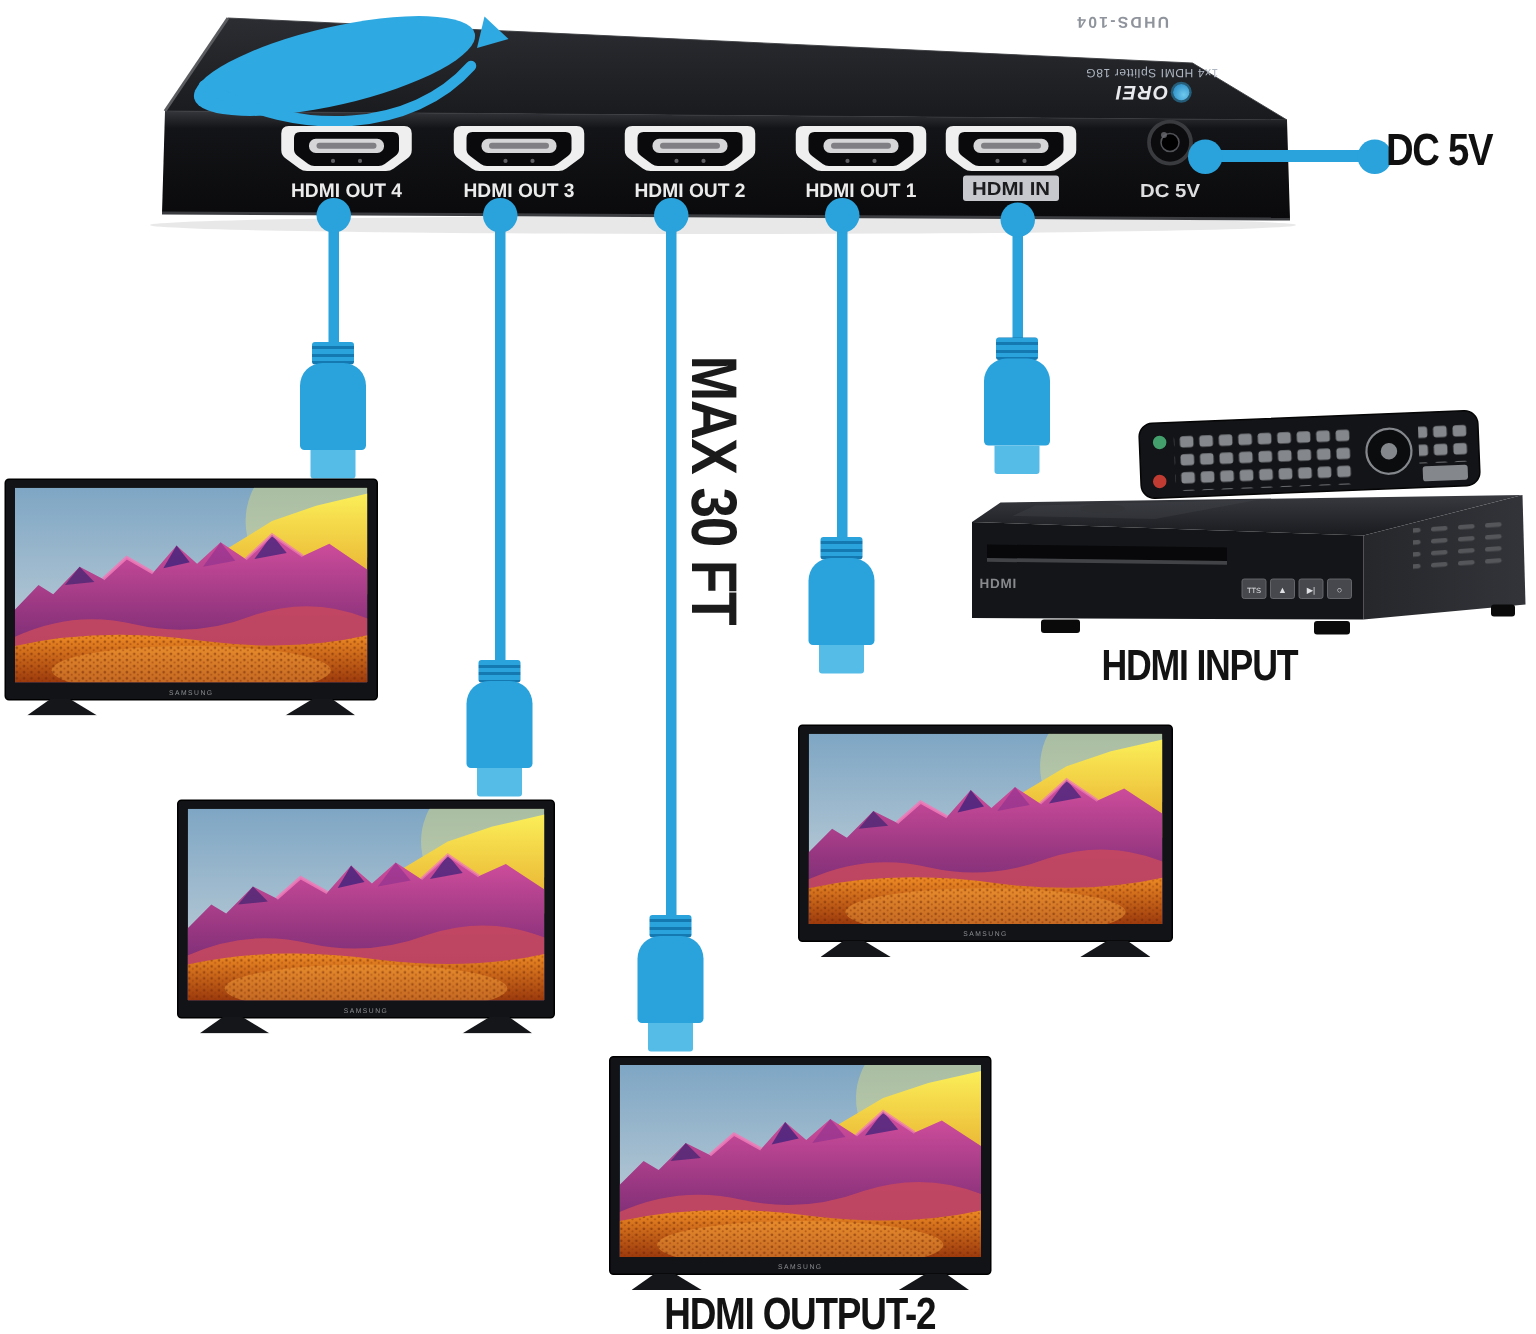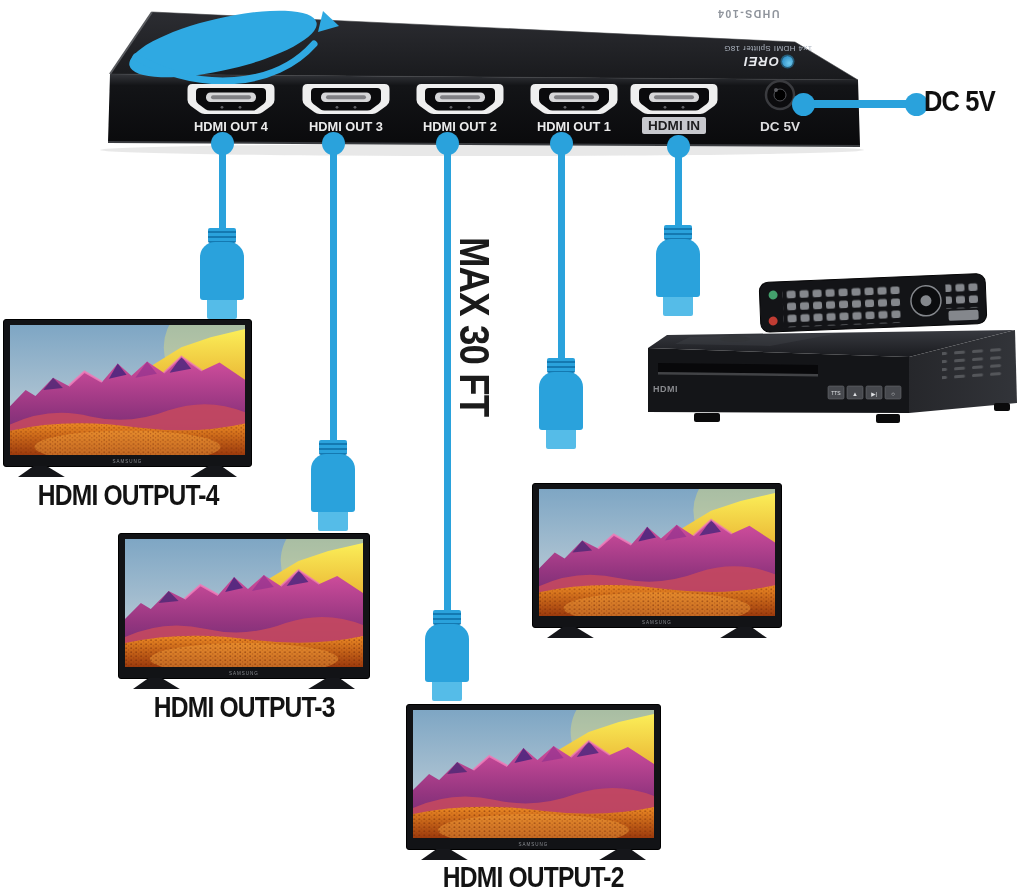--- a/index.html
+++ b/index.html
@@ -219,31 +219,29 @@
   <div class="max-label">MAX 30 FT</div>
 
   <div class="tv" style="left:3px;top:319px;width:249px;height:148px">
     <svg class="screen" viewBox="0 0 240 128" preserveAspectRatio="none">
         <use href="#scene"></use>
       </svg>
     <div class="tv-brand">SAMSUNG</div>
     <div class="foot l"></div>
     <div class="foot r"></div>
   </div>
-  <div class="big-label" style="left:3px;top:478px;width:250px"><span>HDMI OUTPUT-4</span></div>
 
   <div class="tv" style="left:118px;top:533px;width:252px;height:146px">
     <svg class="screen" viewBox="0 0 240 128" preserveAspectRatio="none">
         <use href="#scene"></use>
       </svg>
     <div class="tv-brand">SAMSUNG</div>
     <div class="foot l"></div>
     <div class="foot r"></div>
   </div>
-  <div class="big-label" style="left:118px;top:690px;width:252px"><span>HDMI OUTPUT-3</span></div>
 
   <div class="tv" style="left:532px;top:483px;width:250px;height:145px">
     <svg class="screen" viewBox="0 0 240 128" preserveAspectRatio="none">
         <use href="#scene"></use>
       </svg>
     <div class="tv-brand">SAMSUNG</div>
     <div class="foot l"></div>
     <div class="foot r"></div>
   </div>
 
@@ -293,14 +291,15 @@
       <rect x="130" y="16" width="226" height="50" rx="9" fill="#131417" stroke="#050506"></rect>
       <circle cx="143.5" cy="29" r="4.5" fill="#43a06c"></circle>
       <circle cx="142.5" cy="55" r="4.5" fill="#c03c33"></circle>
       <rect x="153" y="22" width="118" height="40" fill="url(#keys)"></rect>
       <circle cx="296" cy="41" r="15" fill="#0b0c0e" stroke="#84878c" stroke-width="1.5"></circle>
       <circle cx="296" cy="41" r="5.5" fill="#84878c"></circle>
       <rect x="316" y="22" width="34" height="28" fill="url(#keys)"></rect>
       <rect x="318" y="52" width="30" height="10" rx="2" fill="#84878c"></rect>
     </g>
   </svg>
+  <div class="big-label" style="left:655px;top:428px;width:290px;font-size:29px"><span>HDMI INPUT</span></div>
 
 </div>
 
 </body></html>

